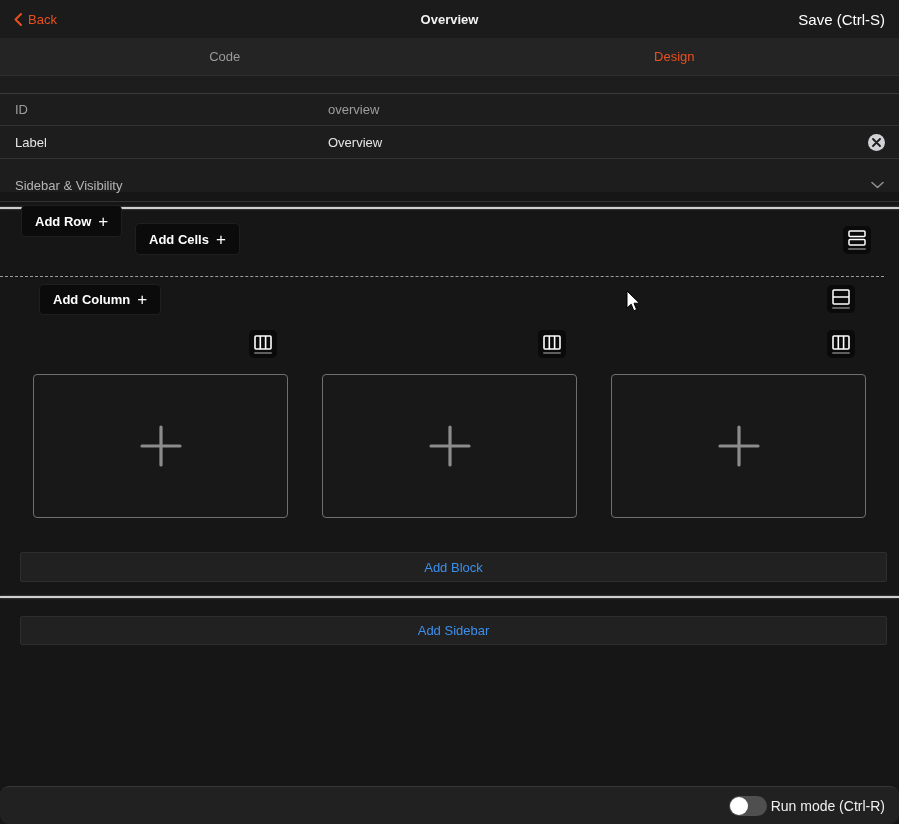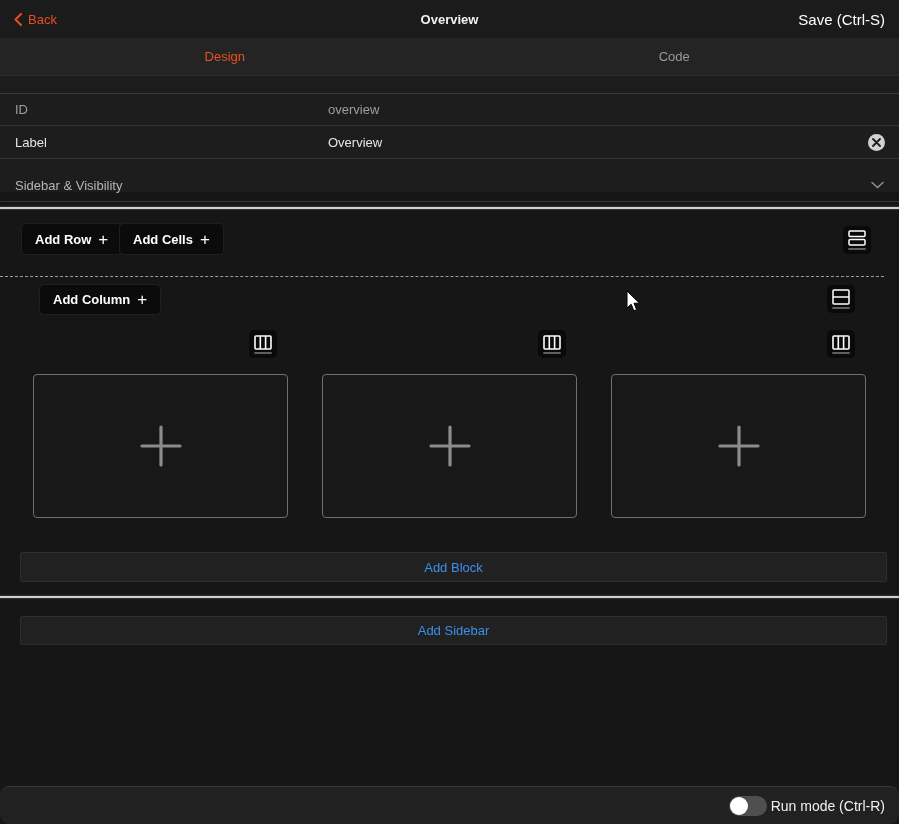--- a/index.html
+++ b/index.html
@@ -48,22 +48,22 @@
   .hr-bright.one { top:207px; }
   .hr-bright.two { top:596px; }
   
   .dark-btn {
     position:absolute; height:30px; background:#0b0b0b; border:none; border-radius:4px;
     color:#fff; font-weight:700; font-size:13px; font-family:inherit;
     display:flex; align-items:center; gap:7px; padding:0 13px; cursor:pointer;
     box-shadow:0 0 0 1px #1f1f1f;
   }
   .dark-btn .plus { font-weight:400; font-size:17px; line-height:1; color:#fff; }
-  .btn-add-row   { top:224px; left:22px; }
-  .btn-add-cells { top:224px; left:120px; }
+  .btn-add-row   { top:206px; left:22px; }
+  .btn-add-cells { top:224px; left:136px; }
   .btn-add-col   { top:285px; left:40px; height:29px; }
   .icon-btn {
     position:absolute; width:28px; height:28px; background:#0a0a0a; border:none; border-radius:5px;
     display:flex; flex-direction:column; align-items:center; justify-content:center; cursor:pointer; gap:2px;
   }
   .icon-underline { width:18px; height:2px; background:#5f5f5f; border-radius:1px; }
   .ib-rows-stack { top:226px; right:28px; }
   .ib-box-rows   { top:285px; right:44px; }
   .ib-cols-1 { top:330px; left:249px; }
   .ib-cols-2 { top:330px; left:538px; }
@@ -110,22 +110,22 @@
             <polyline points="7,1 1.5,6.5 7,12" fill="none" stroke="#e84f1e" stroke-width="2" stroke-linecap="round" stroke-linejoin="round"></polyline>
           </svg>
       </span>
       <span>Back</span>
     </div>
     <div class="page-title">Overview</div>
     <div class="save-btn">Save (Ctrl-S)</div>
   </header>
 
   <nav class="tab-bar">
+    <div class="tab">Code</div>
     <div class="tab active">Design</div>
-    <div class="tab">Code</div>
   </nav>
 
   <section class="props">
     <div class="prop-row first row-id" style="top:17px;">
       <span class="prop-label">ID</span>
       <span class="prop-value">overview</span>
     </div>
     <div class="prop-row row-label" style="top:50px;">
       <span class="prop-label">Label</span>
       <span class="prop-value">Overview</span>

